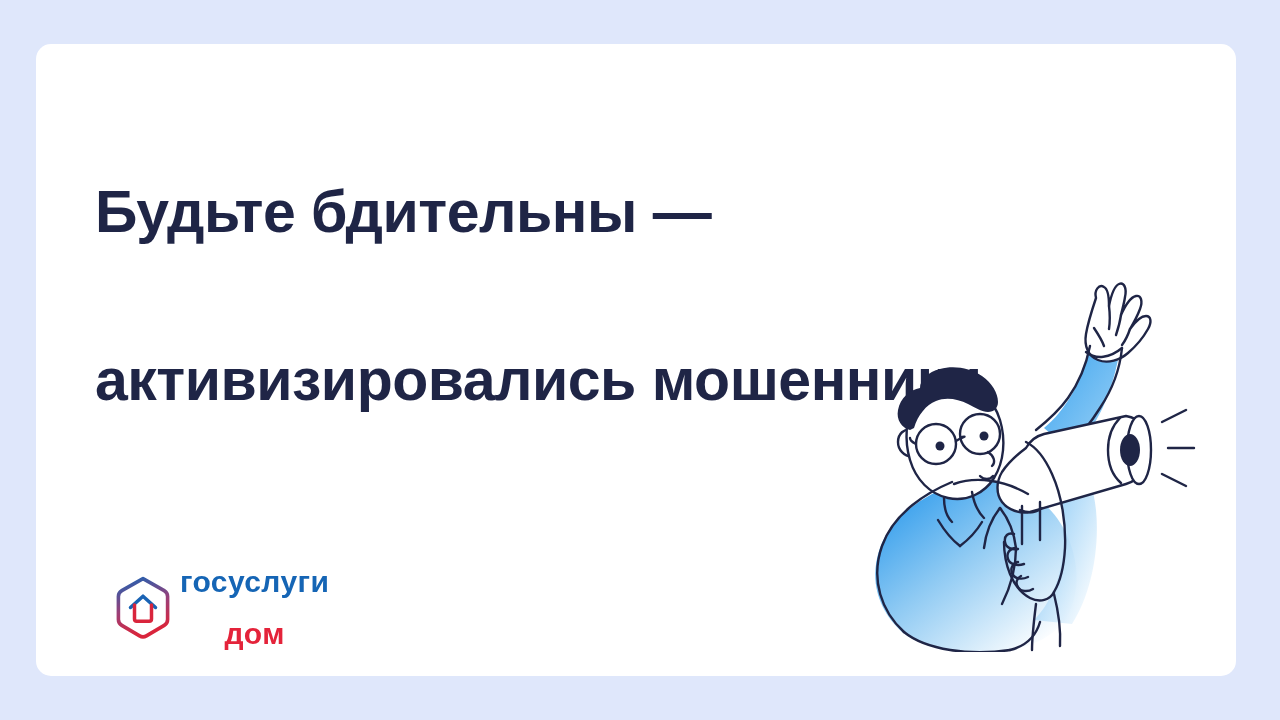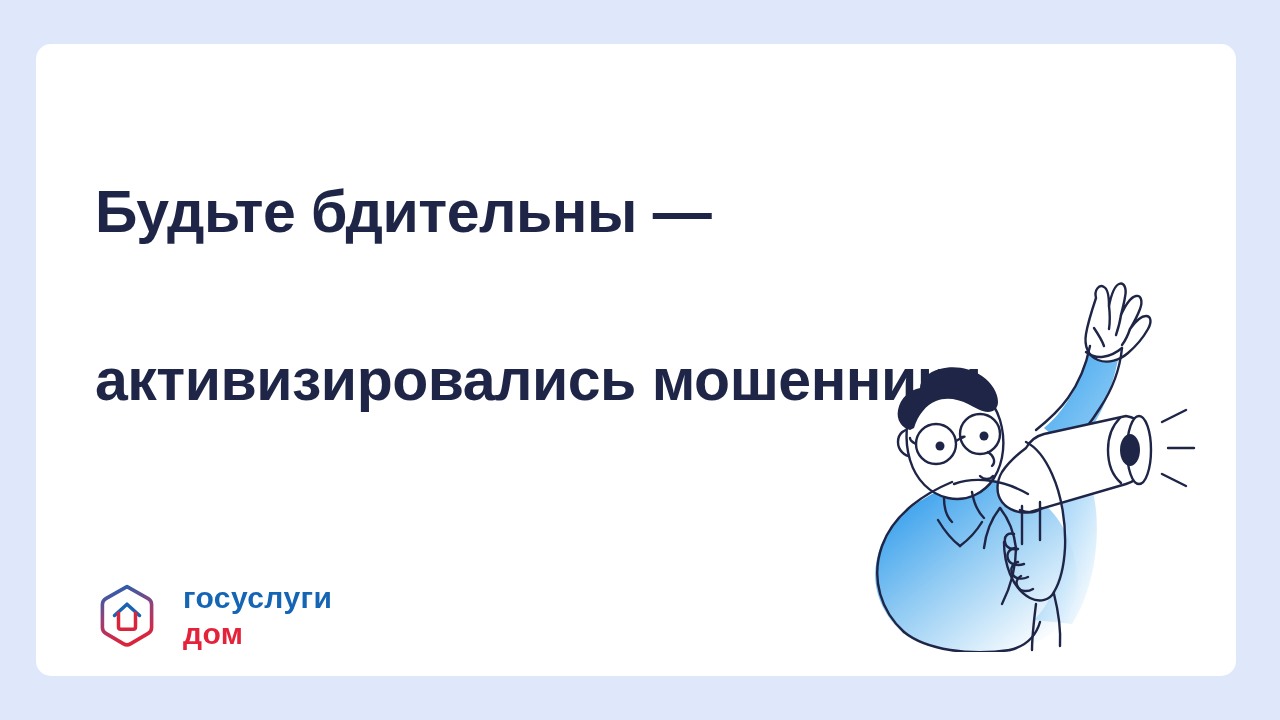--- a/index.html
+++ b/index.html
@@ -45,25 +45,25 @@
     line-height: 84px;
     letter-spacing: -0.5px;
     white-space: pre-line;
   }
   #headline .line {
     display: block;
   }
 
   #logo {
     position: absolute;
-    left: 60px;
+    left: 76px;
     bottom: 27px;
     display: flex;
     align-items: center;
-    gap: 25px;
+    gap: 6px;
   }
   #logo-mark {
     width: 62px;
     height: 66px;
     flex: 0 0 auto;
   }
   #logo-words {
     display: flex;
     flex-direction: column;
     justify-content: center;
@@ -75,21 +75,22 @@
     font-size: 30px;
     letter-spacing: 0.4px;
     color: #1565b5;
   }
   #logo-line-2 {
     font-family: "Liberation Sans", sans-serif;
     font-weight: bold;
     font-size: 30px;
     letter-spacing: 0.4px;
     color: #e4233a;
-    margin-top: 6px;
+    margin-top: 22px;
+    text-align: center;
   }
 
   #illustration {
     position: absolute;
     right: 38px;
     bottom: 24px;
     width: 340px;
     height: 400px;
   }
 </style>

